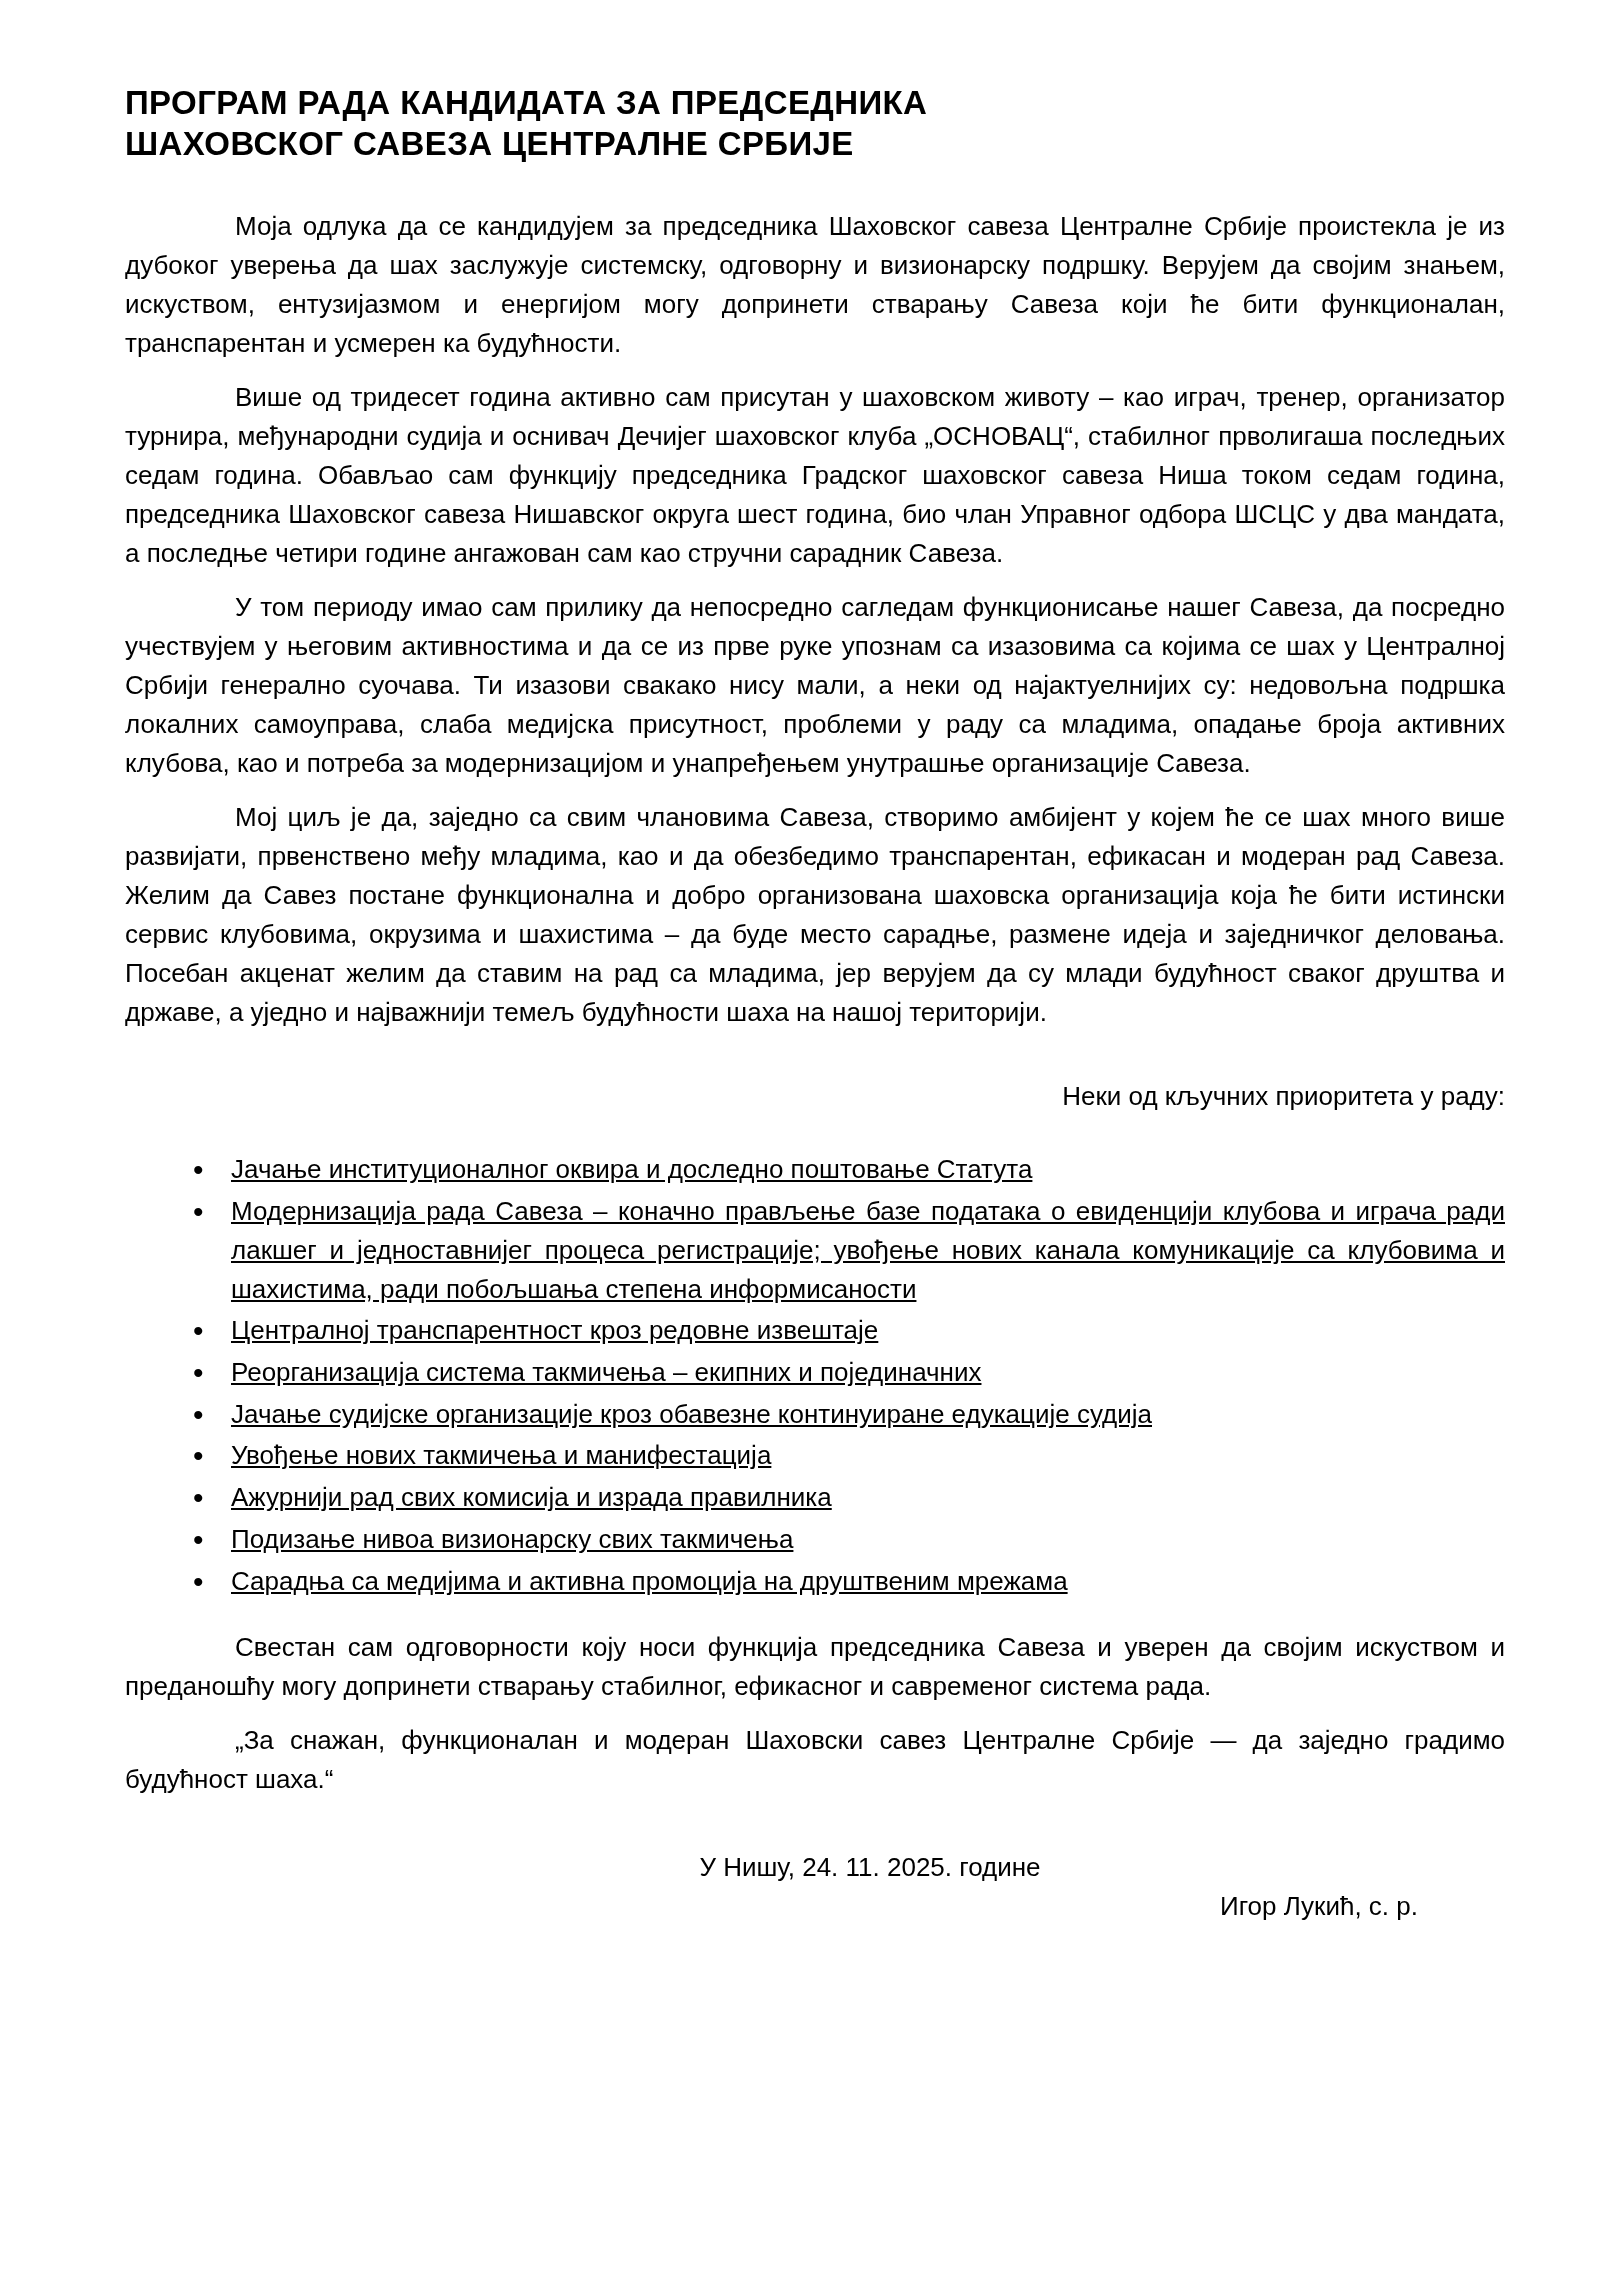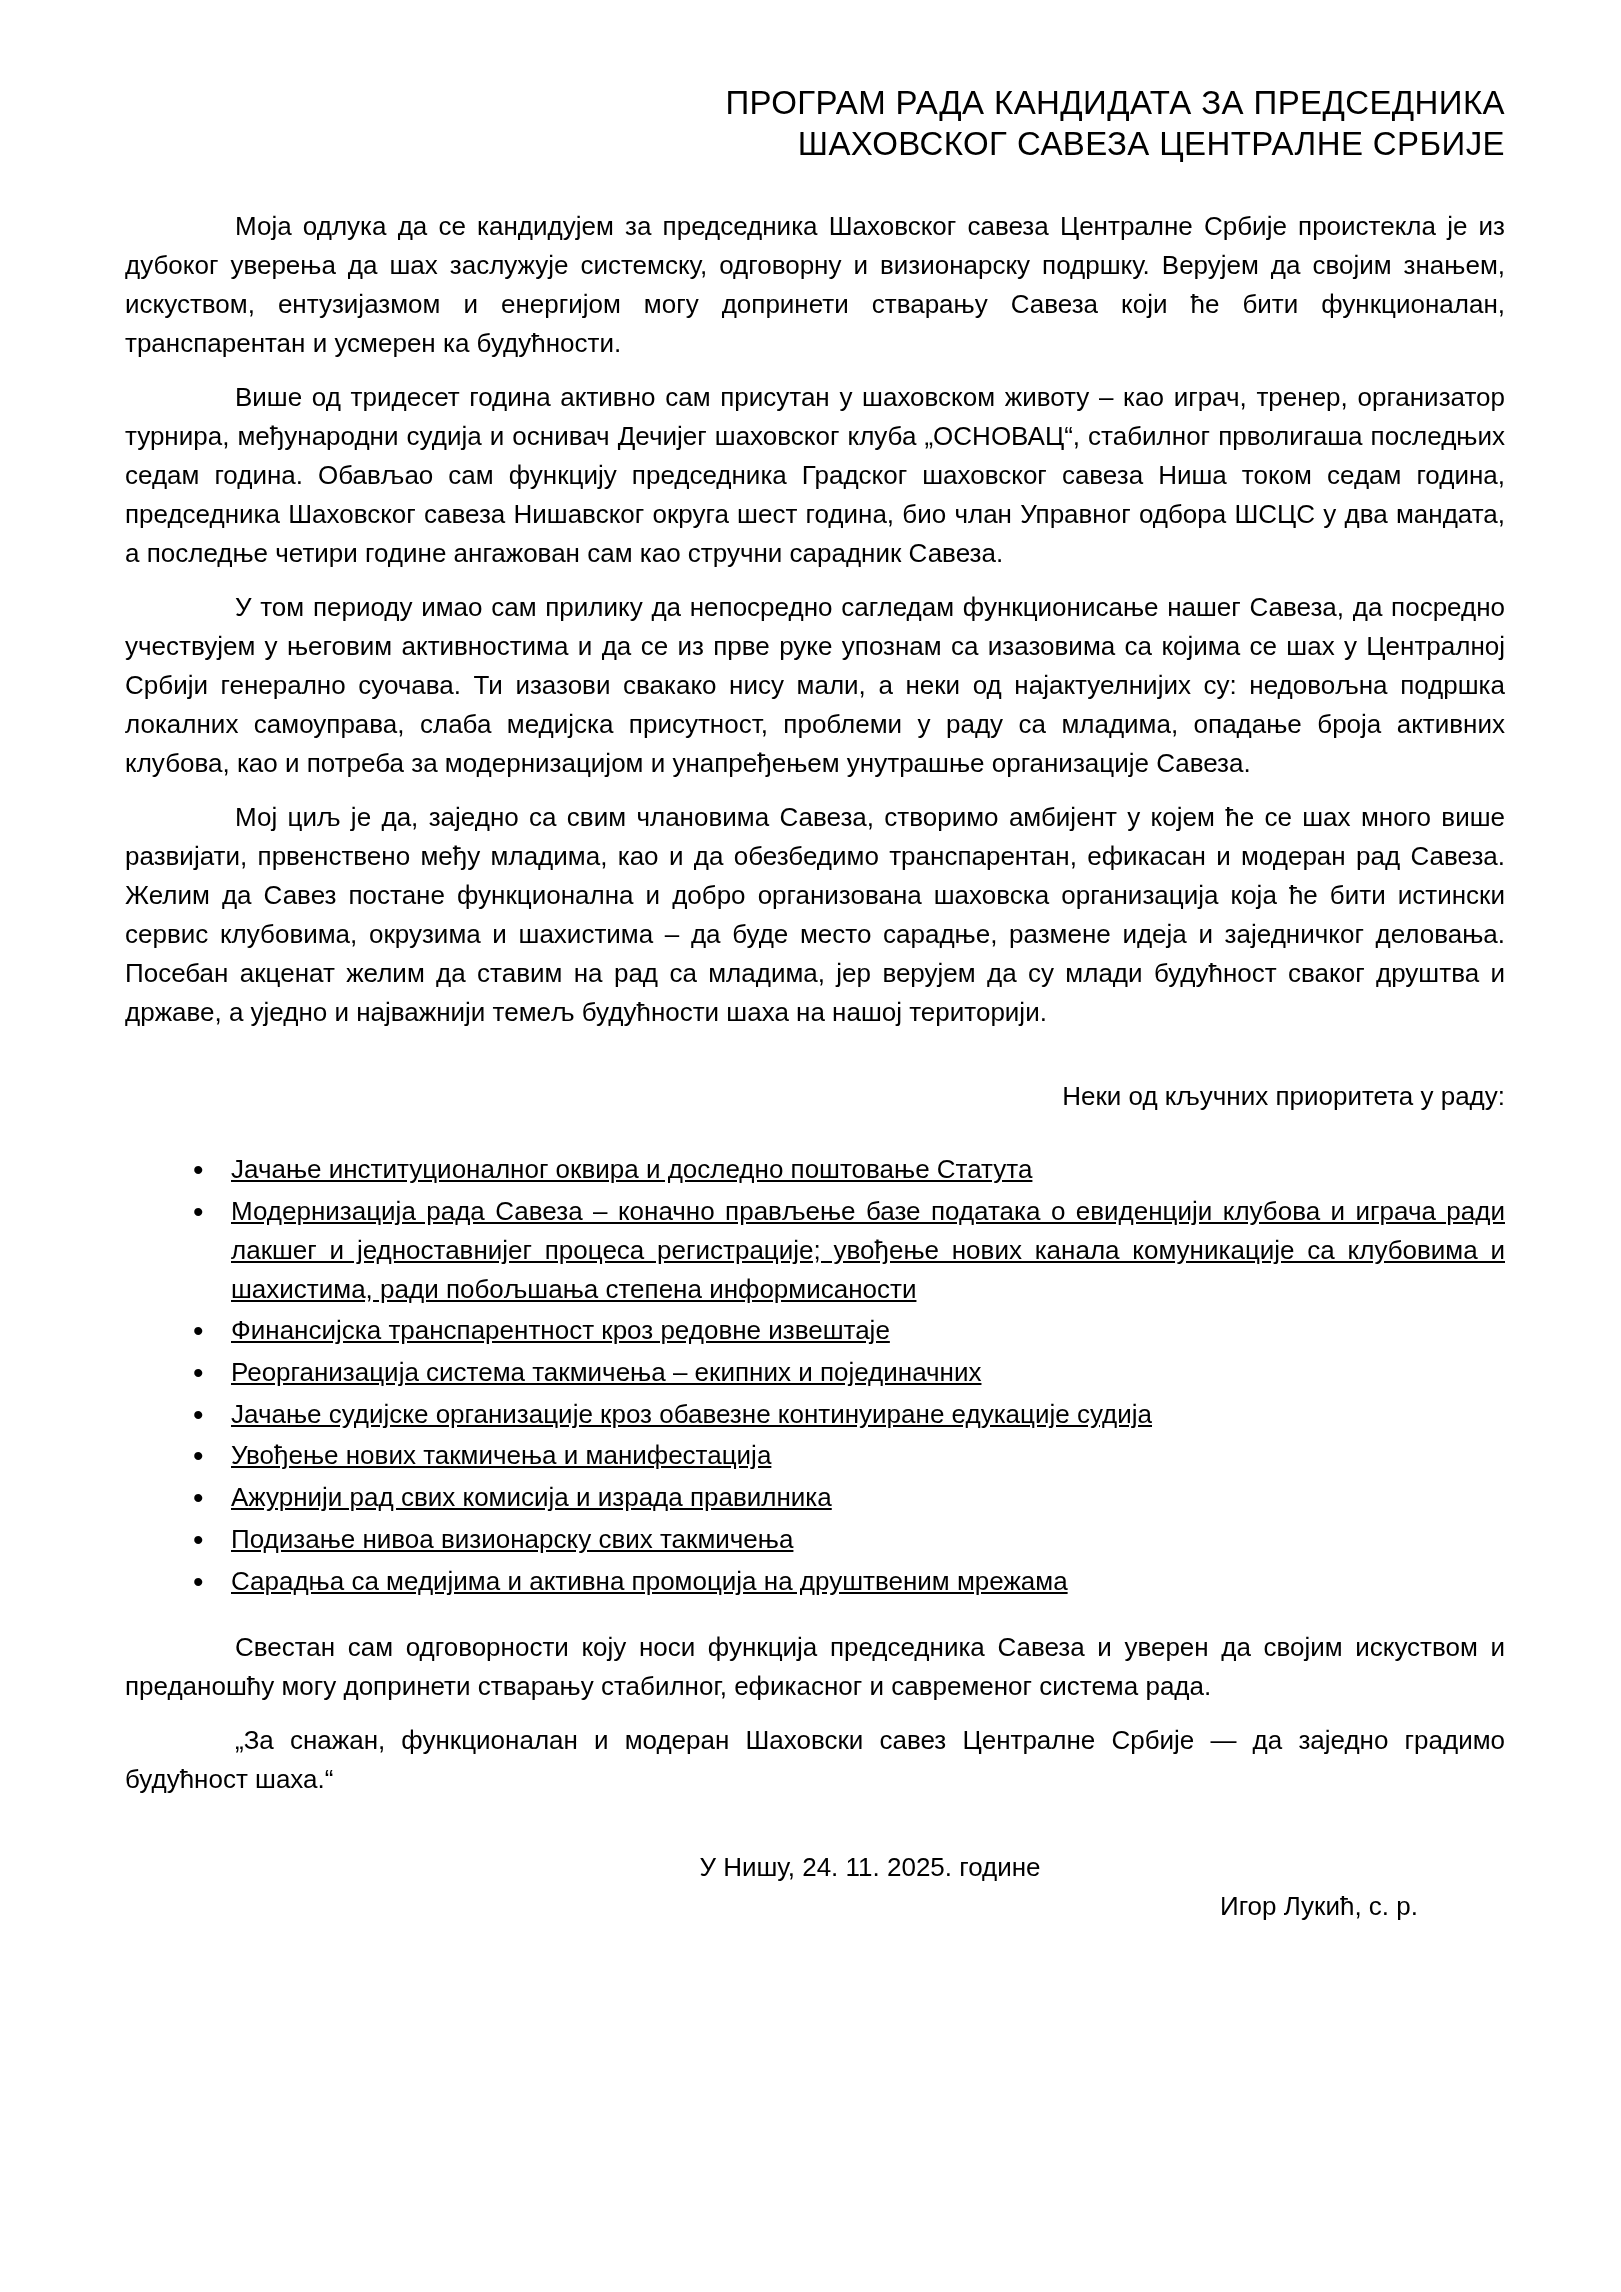--- a/index.html
+++ b/index.html
@@ -18,22 +18,22 @@
     font-family: "Liberation Sans", "DejaVu Sans", sans-serif;
     font-size: 26px;
     line-height: 39px;
     overflow: hidden;
   }
   h1.doc-title {
     margin: 0 0 43px 0;
     padding: 0;
     font-size: 33px;
     line-height: 41px;
-    font-weight: normal;
-    text-align: right;
+    font-weight: bold;
+    text-align: left;
     letter-spacing: 0.4px;
   }
   h1.doc-title .title-line {
     display: block;
   }
   p.body-para {
     margin: 0 0 15px 0;
     padding: 0;
     text-align: justify;
     text-indent: 110px;
@@ -90,21 +90,21 @@
 
   <p class="body-para">У том периоду имао сам прилику да непосредно сагледам функционисање нашег Савеза, да посредно учествујем у његовим активностима и да се из прве руке упознам са изазовима са којима се шах у Централној Србији генерално суочава. Ти изазови свакако нису мали, а неки од најактуелнијих су: недовољна подршка локалних самоуправа, слаба медијска присутност, проблеми у раду са младима, опадање броја активних клубова, као и потреба за модернизацијом и унапређењем унутрашње организације Савеза.</p>
 
   <p class="body-para">Мој циљ је да, заједно са свим члановима Савеза, створимо амбијент у којем ће се шах много више развијати, првенствено међу младима, као и да обезбедимо транспарентан, ефикасан и модеран рад Савеза. Желим да Савез постане  функционална и добро организована шаховска организација која ће бити истински сервис клубовима, окрузима и шахистима – да буде место сарадње, размене идеја и заједничког деловања. Посебан акценат желим да ставим на рад са младима, јер верујем да су млади будућност сваког друштва и државе, а уједно и најважнији темељ будућности шаха на нашој територији.</p>
 
   <p class="heading-para">Неки од кључних приоритета у раду:</p>
 
   <ul class="priorities">
     <li>Јачање институционалног оквира и доследно поштовање Статута</li>
     <li>Модернизација рада Савеза – коначно прављење базе података о евиденцији клубова и играча ради лакшег и једноставнијег процеса регистрације; увођење нових канала комуникације са клубовима и шахистима, ради побољшања степена информисаности</li>
-    <li>Финансијска транспарентност кроз редовне извештаје</li>
+    <li>Централној транспарентност кроз редовне извештаје</li>
     <li>Реорганизација система такмичења – екипних и појединачних</li>
     <li>Јачање судијске организације кроз обавезне континуиране едукације судија</li>
     <li>Увођење нових такмичења и манифестација</li>
     <li>Ажурнији рад свих комисија и израда правилника</li>
     <li>Подизање нивоа визионарску свих такмичења</li>
     <li>Сарадња са медијима и активна промоција на друштвеним мрежама</li>
   </ul>
 
   <p class="body-para">Свестан сам одговорности коју носи функција председника Савеза и уверен да својим искуством и преданошћу могу допринети стварању стабилног, ефикасног и савременог система рада.</p>
 

